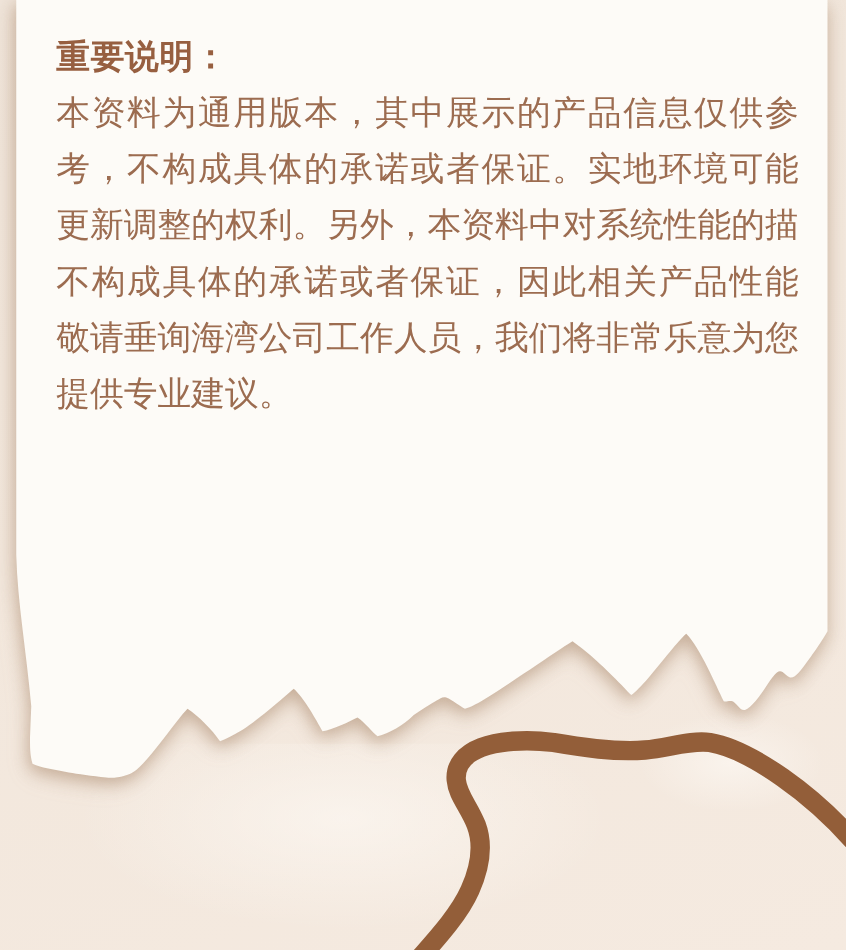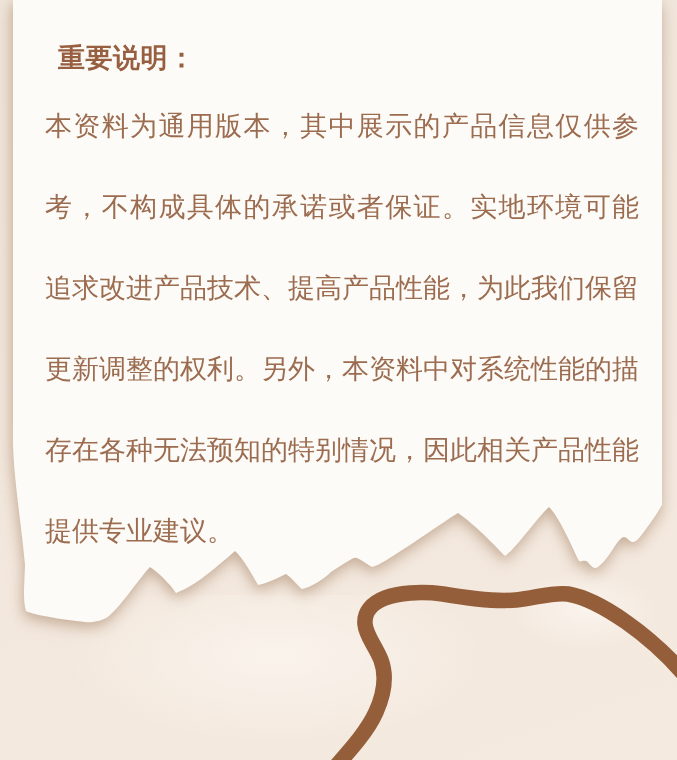--- a/index.html
+++ b/index.html
@@ -32,40 +32,39 @@
     stroke-linecap: round;
   }
   .paper-path {
     filter: drop-shadow(0 5px 7px rgba(167,134,104,0.45))
             drop-shadow(-3px 3px 5px rgba(167,134,104,0.22));
   }
   .content {
     position: absolute; left: 45px; top: 28px; width: 596px;
   }
   .title {
-    margin: 13px;
+    margin: 0;
     font-size: 27px;
     line-height: 34px;
     font-weight: 700;
     letter-spacing: 0.5px;
     color: #975F40;
   }
   .body-block {
     position: absolute;
     left: 0; top: 40px;           
     width: 594px;
     color: #9C6C50;
   }
   .ln {
     height: 45px;
     line-height: 45px;
     font-size: 27px;
     white-space: nowrap;
     overflow: hidden;
-    margin-top: 36px;
   }
   .ln.j {
     text-align: justify;
     text-align-last: justify;
   }
   .ln.last {
     text-align: right;
     text-align-last: left;
   }
 </style>
@@ -124,20 +123,20 @@
              L 25 565
              C 21 520 14 482 13 444
              Z" fill="#FDFBF7"></path>
   </svg>
 
   <div class="content">
     <h1 class="title">重要说明：</h1>
     <div class="body-block">
       <div class="ln j">本资料为通用版本，其中展示的产品信息仅供参</div>
       <div class="ln j">考，不构成具体的承诺或者保证。实地环境可能</div>
-      <div class="ln j">追求改进产品技术、提高产品性能，为此我们保留</div>
       <div class="ln j">更新调整的权利。另外，本资料中对系统性能的描</div>
-      <div class="ln j">存在各种无法预知的特别情况，因此相关产品性能</div>
+      <div class="ln j">不构成具体的承诺或者保证，因此相关产品性能</div>
+      <div class="ln j">敬请垂询海湾公司工作人员，我们将非常乐意为您</div>
       <div class="ln last">提供专业建议。</div>
     </div>
   </div>
 
 </div>
 
 </body></html>

